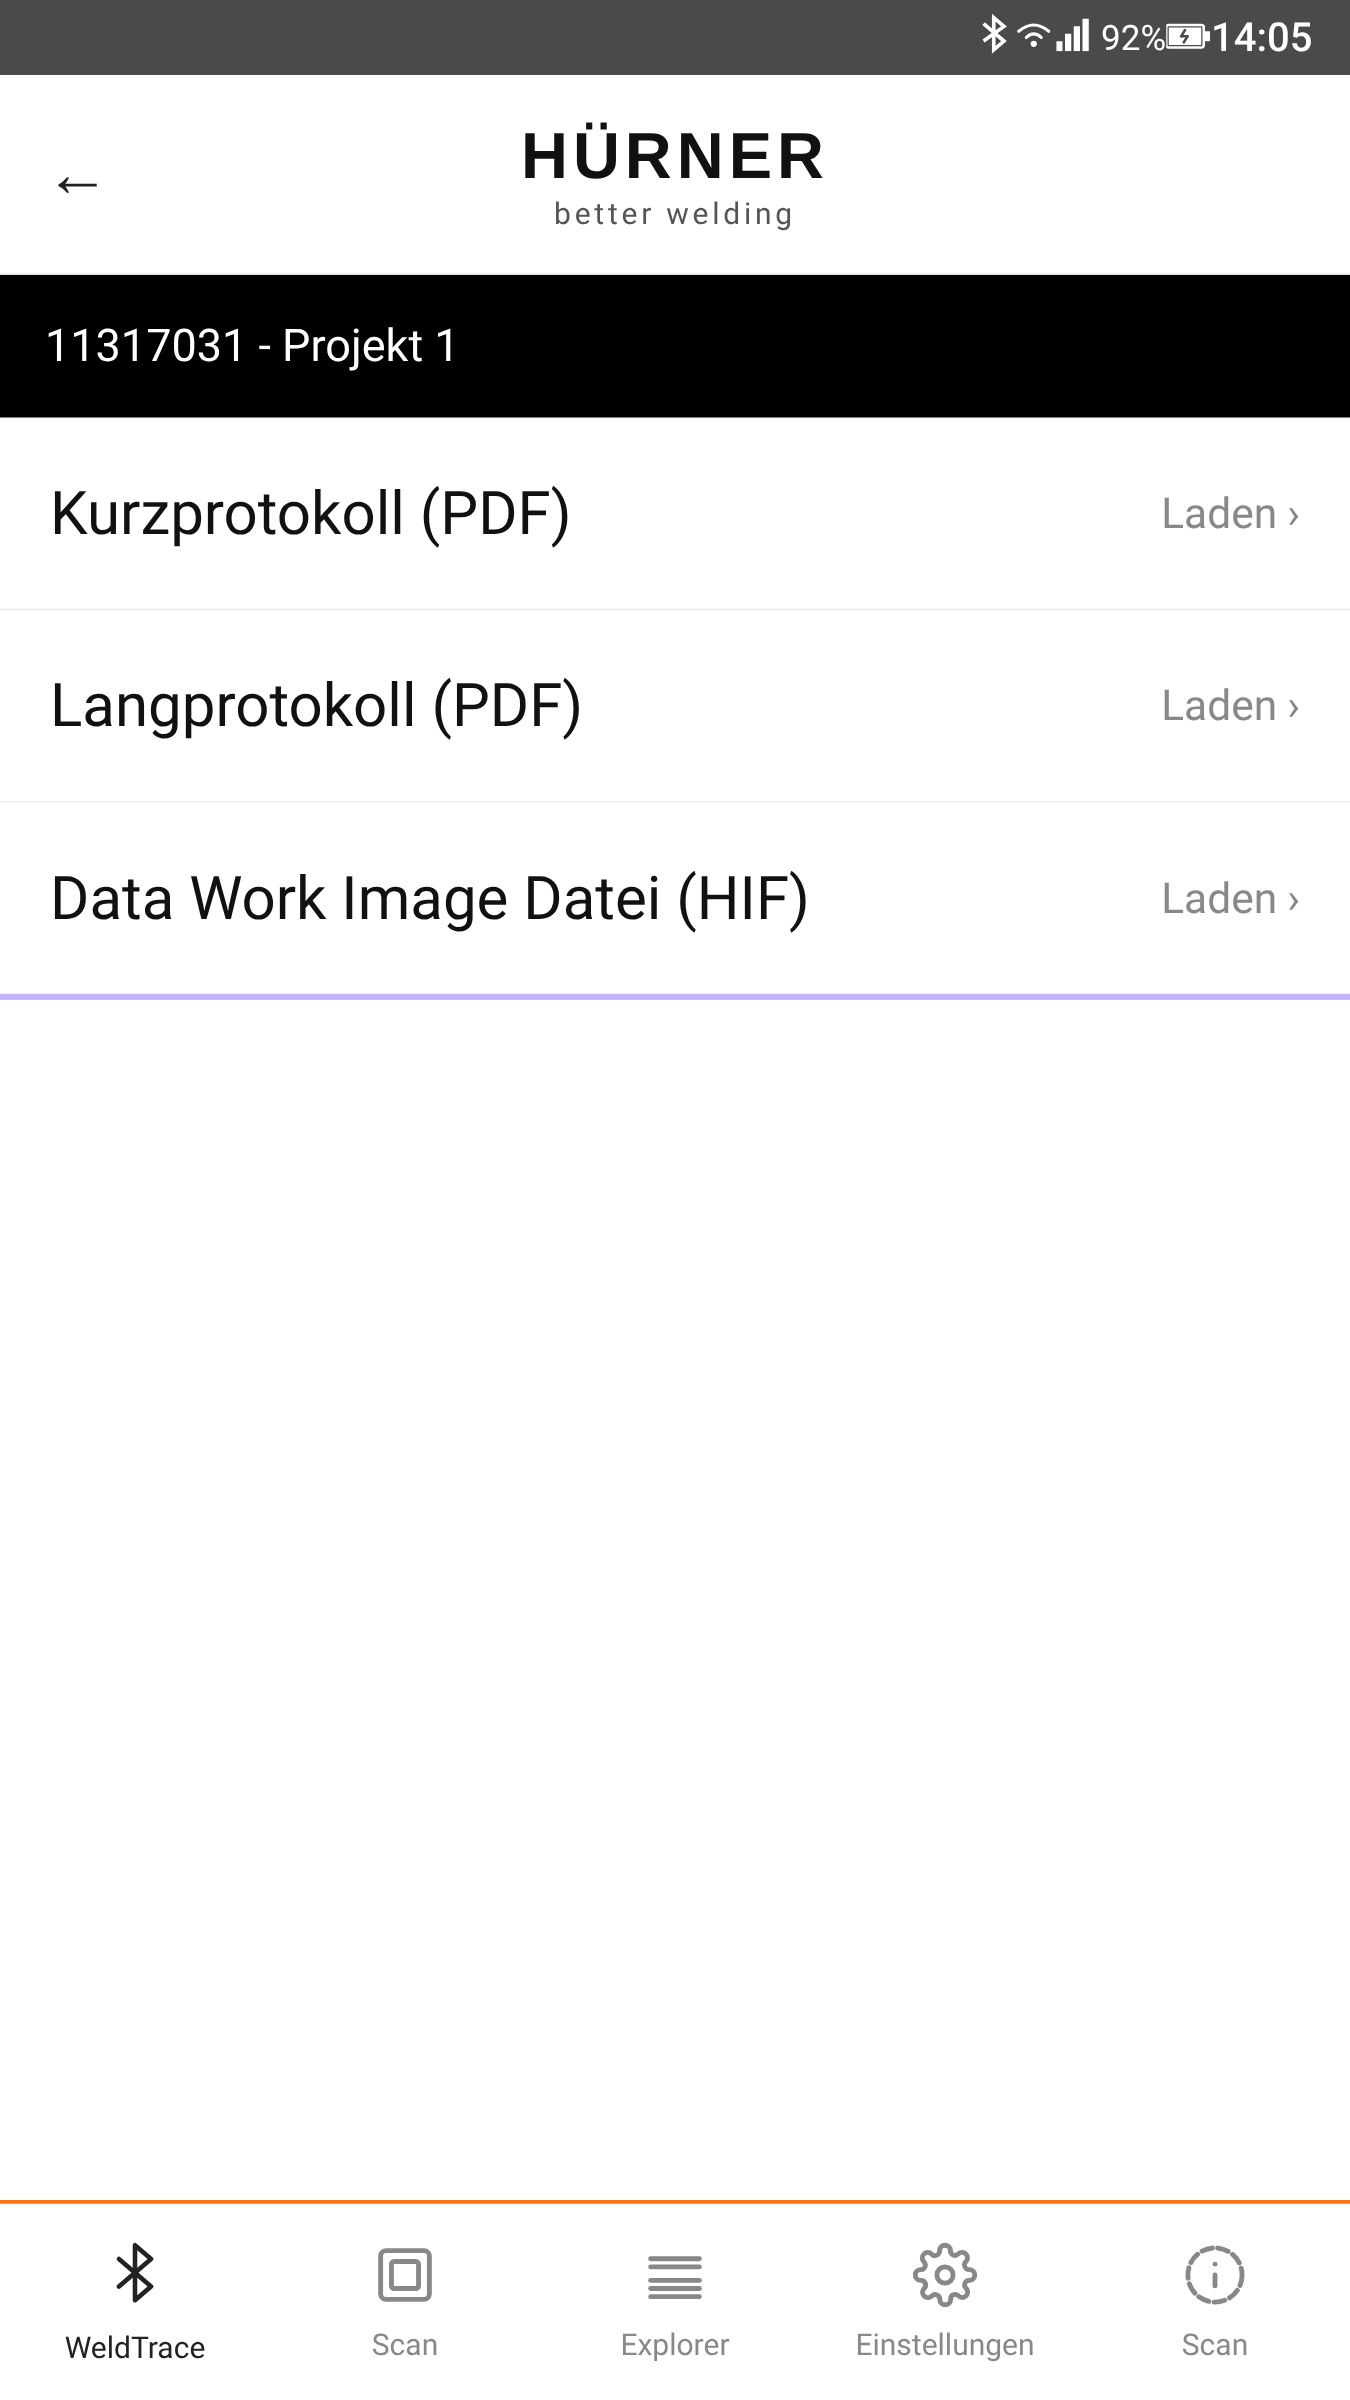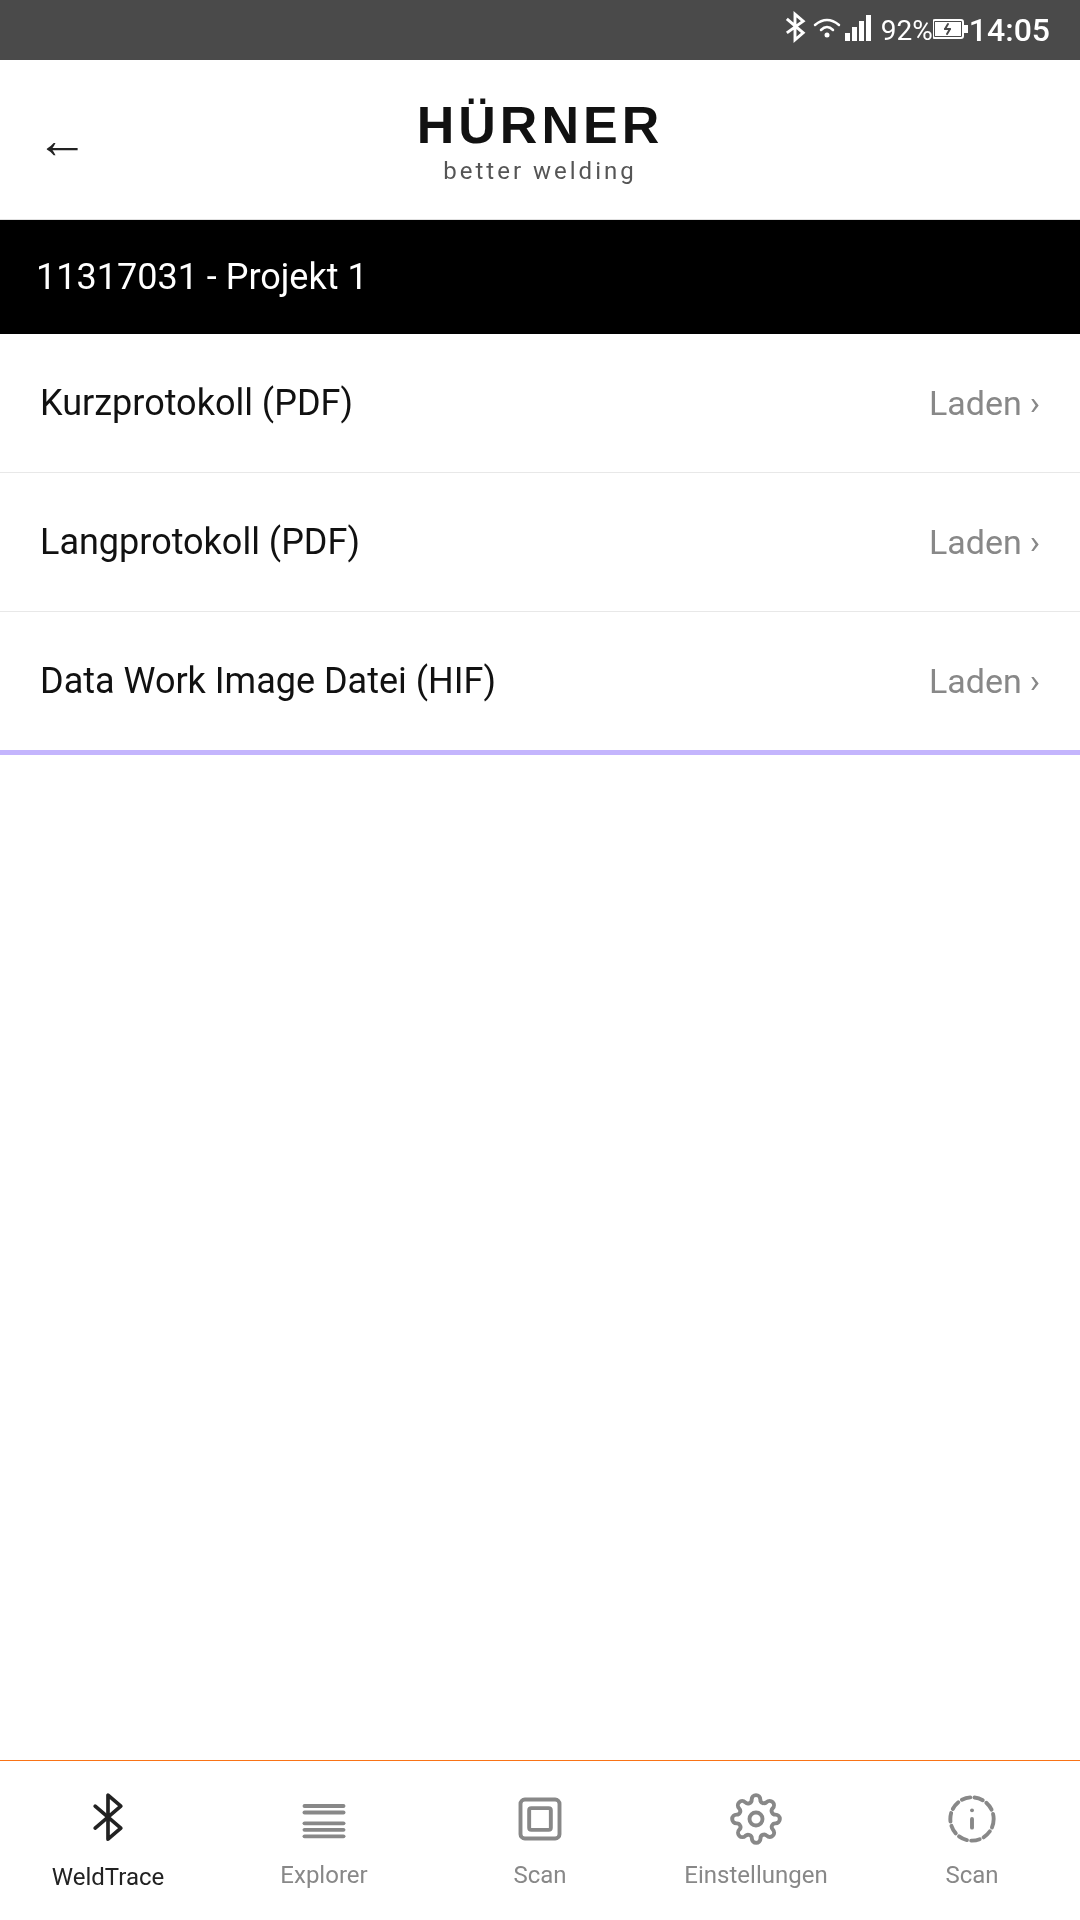--- a/index.html
+++ b/index.html
@@ -123,21 +123,21 @@
       padding: 48px 40px;
       border-bottom: 1px solid #e8e8e8;
       cursor: pointer;
     }
 
     .menu-item:last-child {
       border-bottom: 5px solid #c4b5fd;
     }
 
     .menu-item-label {
-      font-size: 36px;
+      font-size: 48px;
       color: #111;
       font-weight: 400;
     }
 
     .menu-item-action {
       display: flex;
       align-items: center;
       gap: 8px;
       color: #888;
       font-size: 34px;
@@ -149,21 +149,21 @@
     }
 
     
     .bottom-nav {
       position: absolute;
       bottom: 0;
       left: 0;
       width: 100%;
       height: 160px;
       background: #ffffff;
-      border-top: 1px solid #f97316;
+      border-top: 3px solid #f97316;
       display: flex;
       justify-content: space-around;
     }
 
     .nav-item {
       display: flex;
       flex-direction: column;
       align-items: center;
       justify-content: center;
       gap: 8px;
@@ -285,44 +285,44 @@
         <polygon points="12,2 12,26 19,20 12,14 19,8" fill="none" stroke="#222" stroke-width="2" stroke-linejoin="round"></polygon>
         <line x1="12" y1="14" x2="5" y2="8" stroke="#222" stroke-width="2" stroke-linecap="round"></line>
         <line x1="12" y1="14" x2="5" y2="20" stroke="#222" stroke-width="2" stroke-linecap="round"></line>
       </svg>
     </span>
     <span class="nav-label active">WeldTrace</span>
   </div>
 
   <div class="nav-item">
     <span class="nav-icon">
+      <svg width="52" height="52" viewBox="0 0 24 24" fill="none" stroke="#888" stroke-width="1.8" stroke-linecap="round" stroke-linejoin="round">
+        <rect x="3" y="3" width="18" height="18" rx="2"></rect>
+        <rect x="7" y="7" width="10" height="10" rx="1"></rect>
+      </svg>
+    </span>
+    <span class="nav-label">Scan</span>
+  </div>
+
+  <div class="nav-item">
+    <span class="nav-icon">
       <svg width="52" height="52" viewBox="0 0 24 24" fill="none" stroke="#888" stroke-width="1.8" stroke-linecap="round">
         <line x1="3" y1="6" x2="21" y2="6"></line>
         <line x1="3" y1="9" x2="21" y2="9"></line>
         <line x1="3" y1="14" x2="21" y2="14"></line>
         <line x1="3" y1="17" x2="21" y2="17"></line>
         <line x1="3" y1="20" x2="21" y2="20"></line>
       </svg>
     </span>
     <span class="nav-label">Explorer</span>
   </div>
 
   <div class="nav-item">
     <span class="nav-icon">
       <svg width="52" height="52" viewBox="0 0 24 24" fill="none" stroke="#888" stroke-width="1.8" stroke-linecap="round" stroke-linejoin="round">
-        <rect x="3" y="3" width="18" height="18" rx="2"></rect>
-        <rect x="7" y="7" width="10" height="10" rx="1"></rect>
-      </svg>
-    </span>
-    <span class="nav-label">Scan</span>
-  </div>
-
-  <div class="nav-item">
-    <span class="nav-icon">
-      <svg width="52" height="52" viewBox="0 0 24 24" fill="none" stroke="#888" stroke-width="1.8" stroke-linecap="round" stroke-linejoin="round">
         <circle cx="12" cy="12" r="3"></circle>
         <path d="M19.4 15a1.65 1.65 0 0 0 .33 1.82l.06.06a2 2 0 0 1 0 2.83 2 2 0 0 1-2.83 0l-.06-.06a1.65 1.65 0 0 0-1.82-.33 1.65 1.65 0 0 0-1 1.51V21a2 2 0 0 1-4 0v-.09A1.65 1.65 0 0 0 9 19.4a1.65 1.65 0 0 0-1.82.33l-.06.06a2 2 0 0 1-2.83-2.83l.06-.06A1.65 1.65 0 0 0 4.68 15a1.65 1.65 0 0 0-1.51-1H3a2 2 0 0 1 0-4h.09A1.65 1.65 0 0 0 4.6 9a1.65 1.65 0 0 0-.33-1.82l-.06-.06a2 2 0 0 1 2.83-2.83l.06.06A1.65 1.65 0 0 0 9 4.68a1.65 1.65 0 0 0 1-1.51V3a2 2 0 0 1 4 0v.09a1.65 1.65 0 0 0 1 1.51 1.65 1.65 0 0 0 1.82-.33l.06-.06a2 2 0 0 1 2.83 2.83l-.06.06A1.65 1.65 0 0 0 19.4 9a1.65 1.65 0 0 0 1.51 1H21a2 2 0 0 1 0 4h-.09a1.65 1.65 0 0 0-1.51 1z"></path>
       </svg>
     </span>
     <span class="nav-label">Einstellungen</span>
   </div>
 
   <div class="nav-item">
     <span class="nav-icon">
       <svg width="52" height="52" viewBox="0 0 24 24" fill="none" stroke="#888" stroke-width="1.8" stroke-linecap="round" stroke-linejoin="round">

